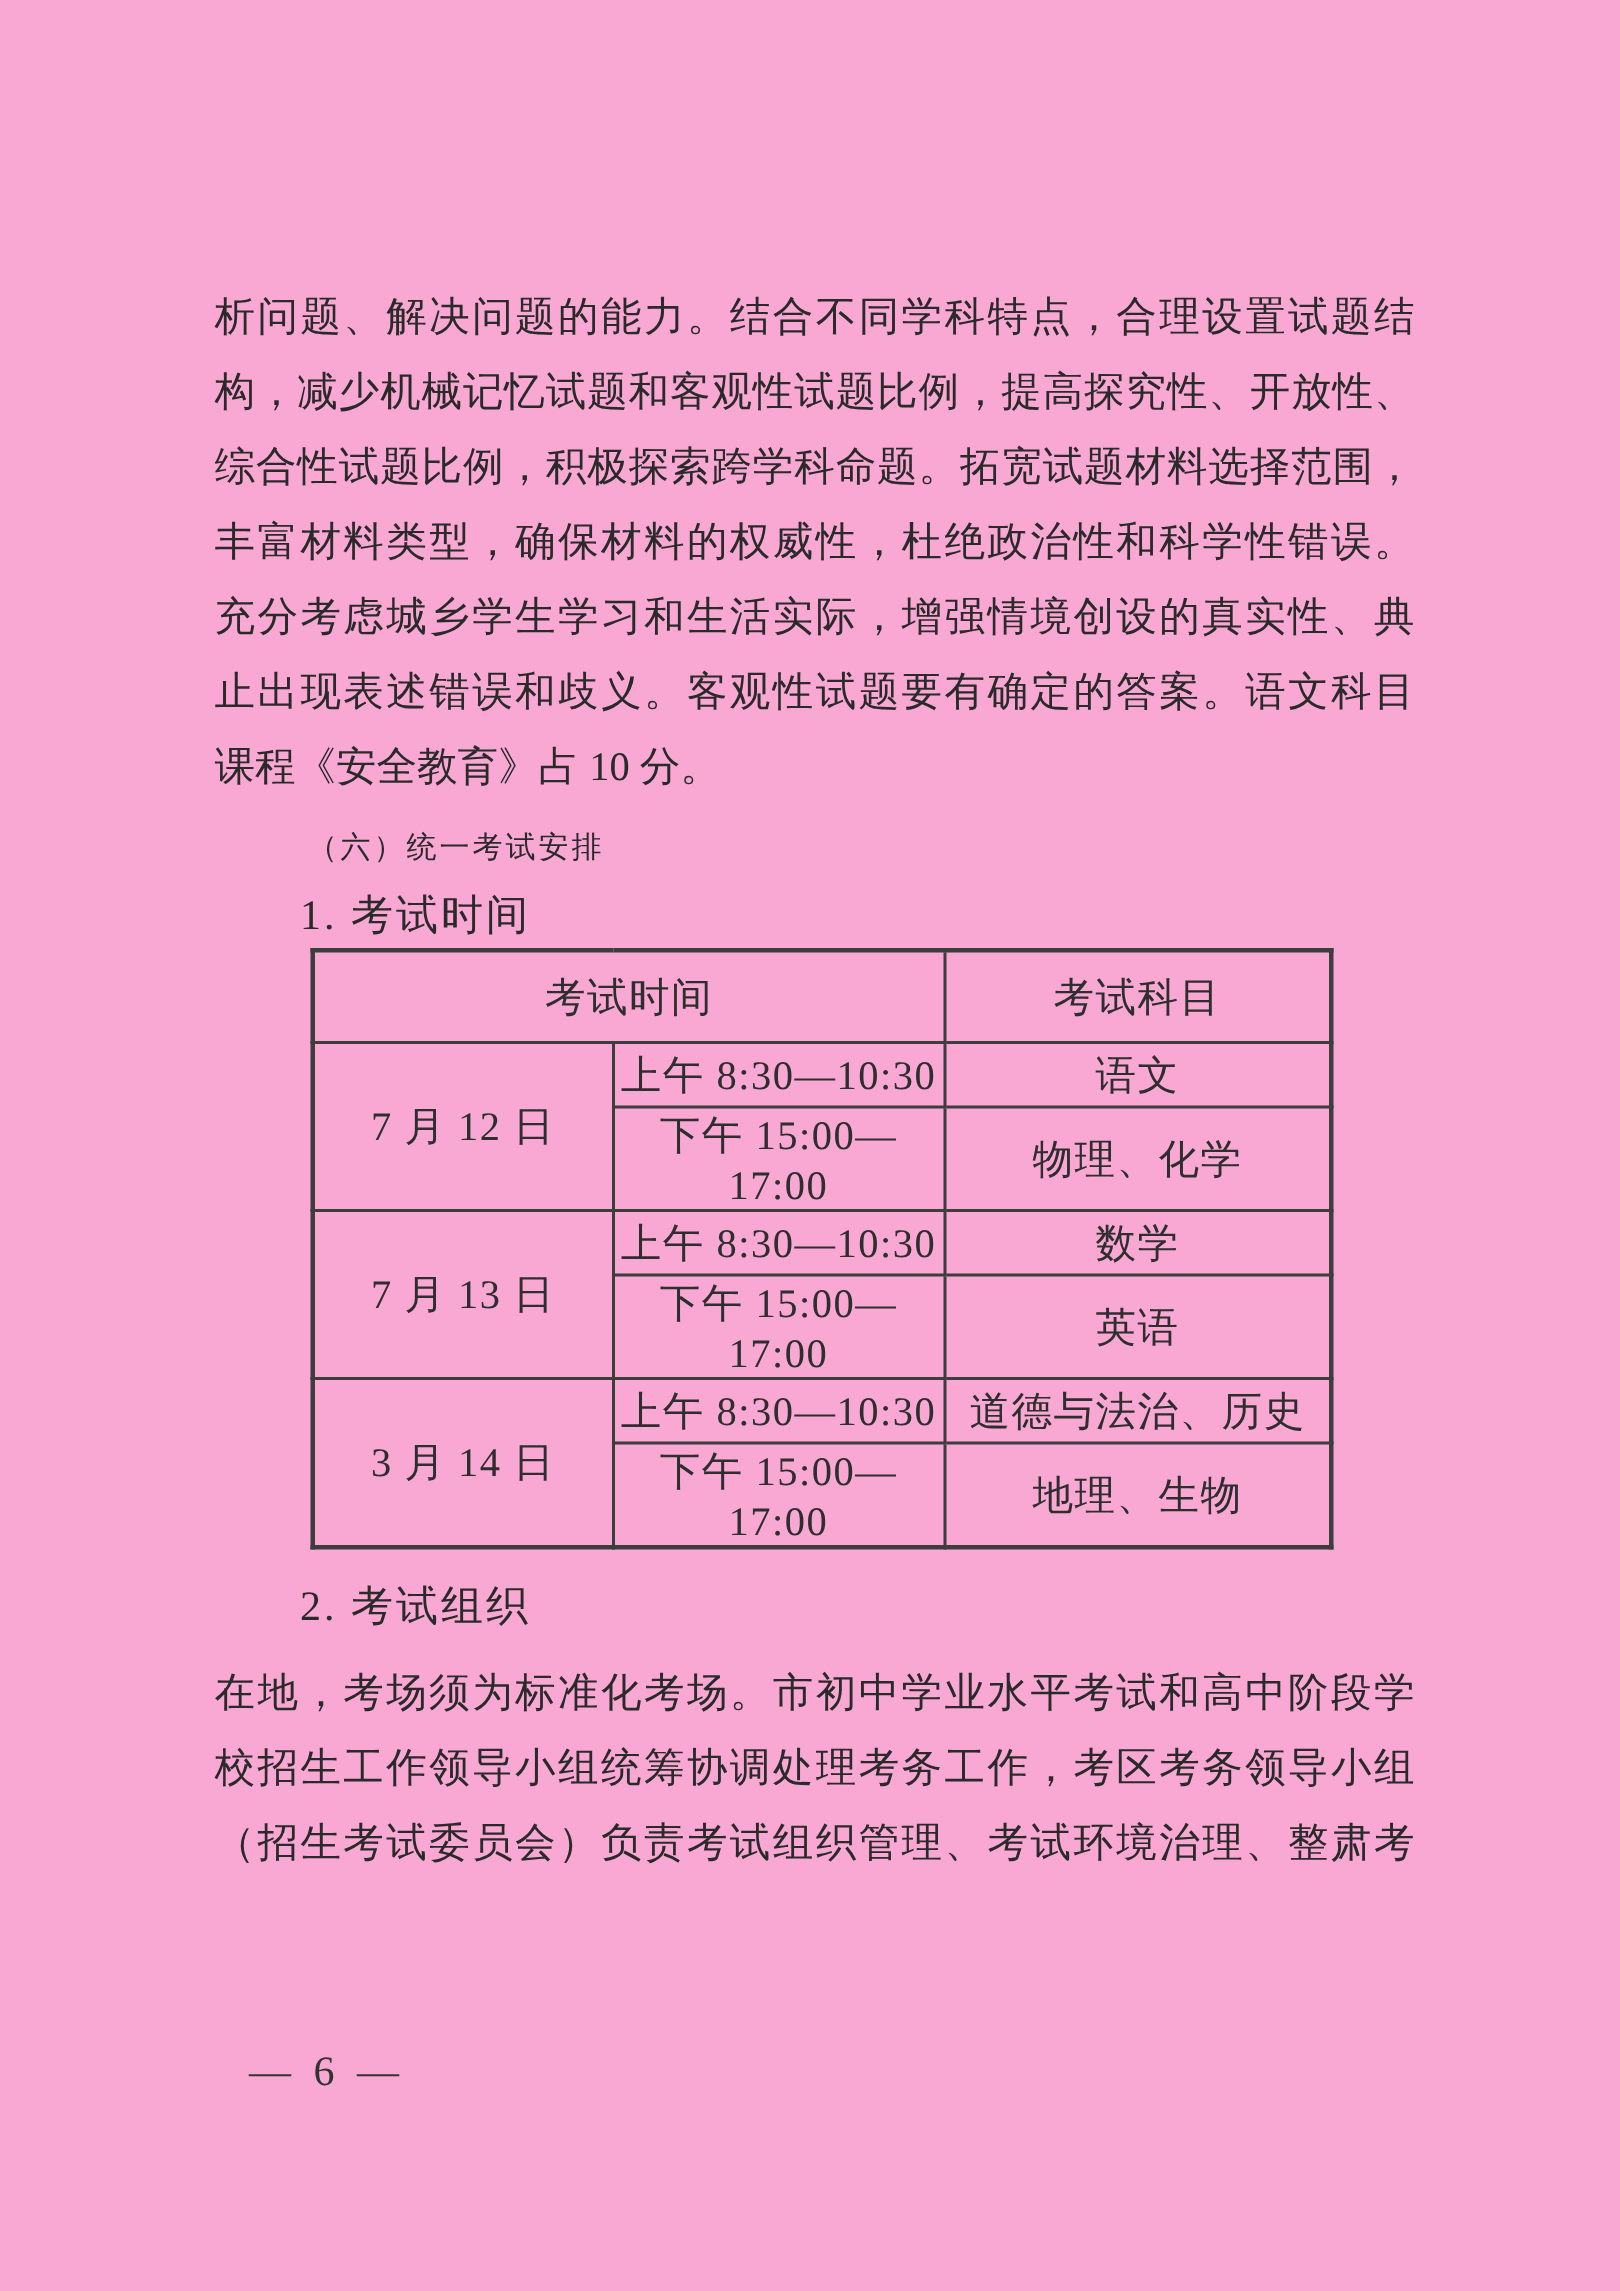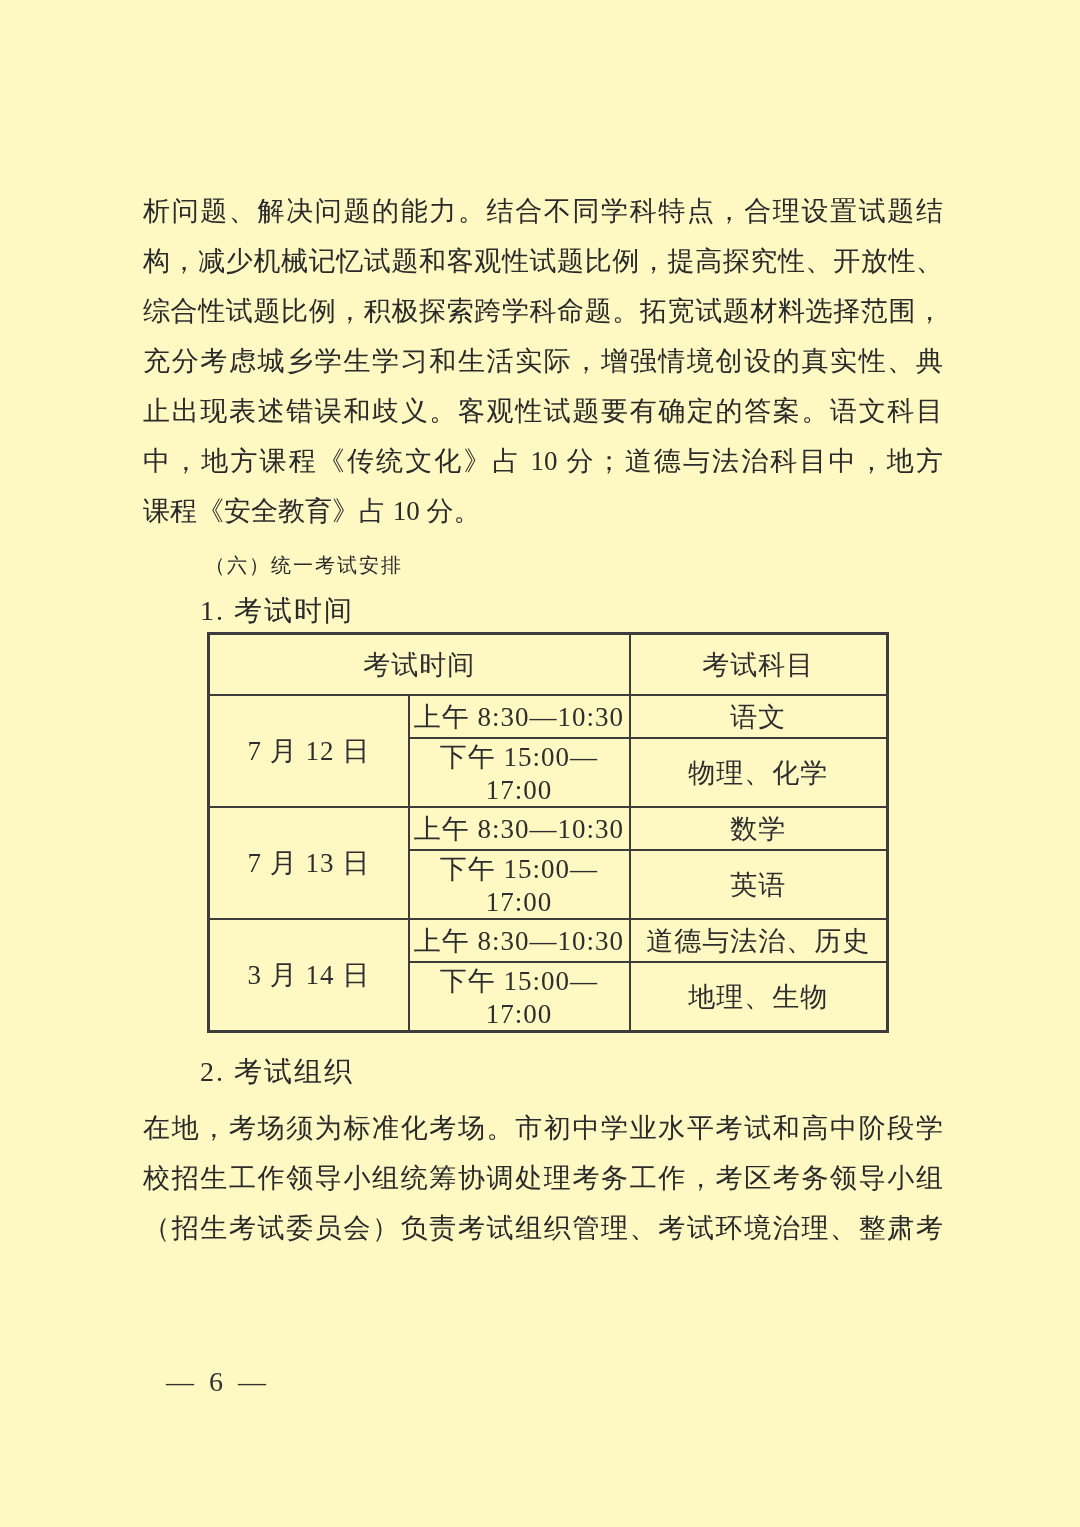--- a/index.html
+++ b/index.html
@@ -4,21 +4,21 @@
 <style>
   html, body { margin: 0; padding: 0; }
   body {
     width: 1080px; height: 1527px;
     background: #f4f4f4;
     font-family: "Liberation Serif", "DejaVu Serif", serif;
   }
   .page {
     position: relative;
     width: 1080px; height: 1527px;
-    background: #fef9c3;
+    background: #f9a8d4;
     color: #2a2a2a;
     overflow: hidden;
   }
   .content {
     position: absolute;
     left: 143px; top: 186px;
     width: 800px;
   }
   
   .text-line {
@@ -84,23 +84,23 @@
 </head>
 <body>
 
 <div class="page">
   <div class="content">
 
     <div class="paragraph">
       <div class="text-line">析问题、解决问题的能力。结合不同学科特点，合理设置试题结</div>
       <div class="text-line">构，减少机械记忆试题和客观性试题比例，提高探究性、开放性、</div>
       <div class="text-line">综合性试题比例，积极探索跨学科命题。拓宽试题材料选择范围，</div>
+      <div class="text-line">丰富材料类型，确保材料的权威性，杜绝政治性和科学性错误。</div>
       <div class="text-line">充分考虑城乡学生学习和生活实际，增强情境创设的真实性、典</div>
       <div class="text-line">止出现表述错误和歧义。客观性试题要有确定的答案。语文科目</div>
-      <div class="text-line">中，地方课程《传统文化》占 10 分；道德与法治科目中，地方</div>
       <div class="text-line last">课程《安全教育》占 10 分。</div>
     </div>
 
     <div class="section-heading">（六）统一考试安排</div>
 
     <div class="sub-item">1. 考试时间</div>
 
     <table class="exam-table">
       <colgroup>
         <col style="width:200px">

